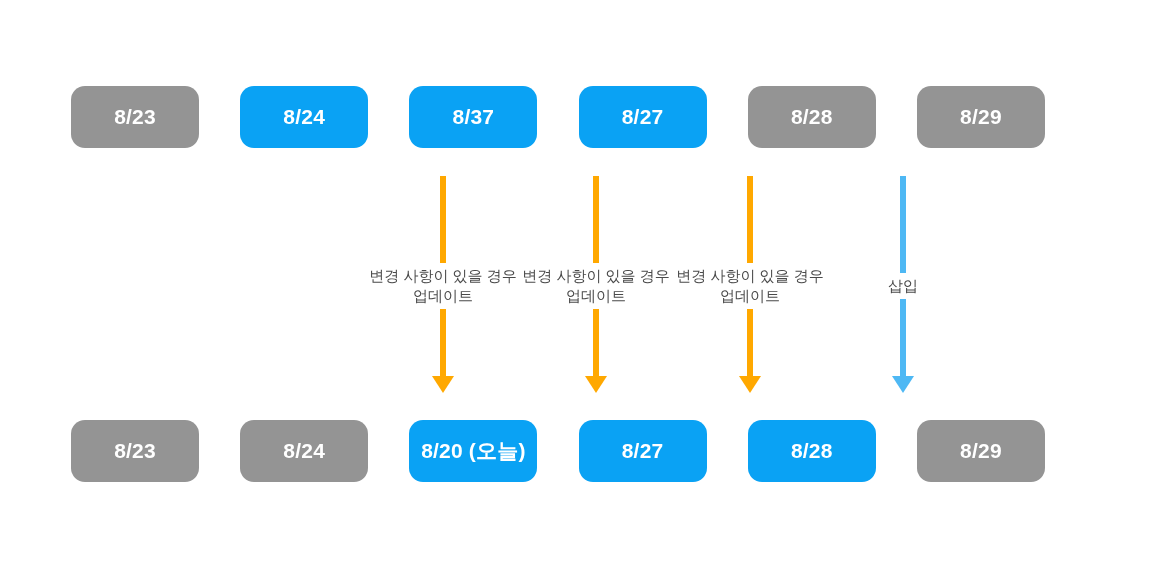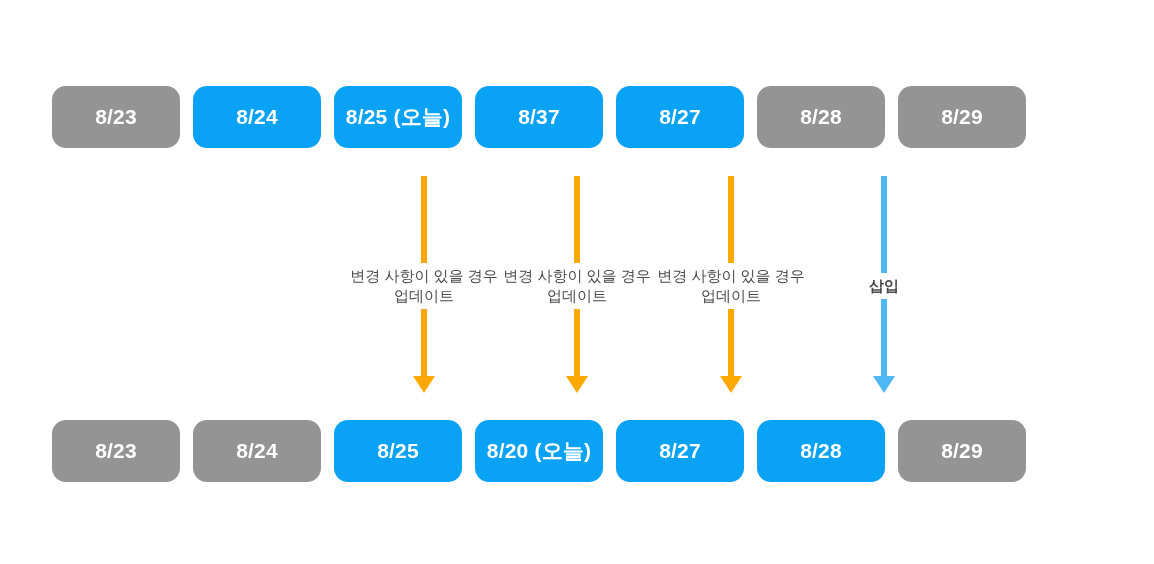--- a/index.html
+++ b/index.html
@@ -7,20 +7,21 @@
     padding: 0;
     background: #ffffff;
     font-family: "Liberation Sans", sans-serif;
   }
   .canvas {
     position: relative;
     width: 1078px;
     height: 564px;
     background: var(--background, #ffffff);
     overflow: hidden;
+    margin-left: 19px;
   }
   .row {
     position: absolute;
     left: 52px;
     right: 52px;
     display: flex;
     justify-content: space-between;
   }
   .row--top { top: 86px; }
   .row--bottom { top: 420px; }
@@ -83,31 +84,30 @@
     text-align: center;
     white-space: pre-line;
     width: max-content;
     max-width: 170px;
   }
   
   .arrow-col-1 { left: 270px; }
   .arrow-col-2 { left: 424px; }
   .arrow-col-3 { left: 577px; }
   .arrow-col-4 { left: 731px; }
-  .arrow-col-5 { left: 884px; font-weight: bold; }
+  .arrow-col-5 { left: 884px; }
 </style>
 </head>
 <body>
 
 <div class="canvas">
 
   <div class="row row--top">
     <div class="date-box box--inactive">8/23</div>
     <div class="date-box box--active">8/24</div>
-    <div class="date-box box--active">8/25 (오늘)</div>
     <div class="date-box box--active">8/37</div>
     <div class="date-box box--active">8/27</div>
     <div class="date-box box--inactive">8/28</div>
     <div class="date-box box--inactive">8/29</div>
   </div>
 
 
   <div class="arrow arrow-col-2 arrow--update">
     <div class="arrow-line"></div>
     <div class="arrow-head"></div>
@@ -131,20 +131,19 @@
 
   <div class="arrow arrow-col-5 arrow--insert">
     <div class="arrow-line"></div>
     <div class="arrow-head"></div>
     <div class="arrow-label">삽입</div>
   </div>
 
   <div class="row row--bottom">
     <div class="date-box box--inactive">8/23</div>
     <div class="date-box box--inactive">8/24</div>
-    <div class="date-box box--active">8/25</div>
     <div class="date-box box--active">8/20 (오늘)</div>
     <div class="date-box box--active">8/27</div>
     <div class="date-box box--active">8/28</div>
     <div class="date-box box--inactive">8/29</div>
   </div>
 
 </div>
 
 </body></html>

